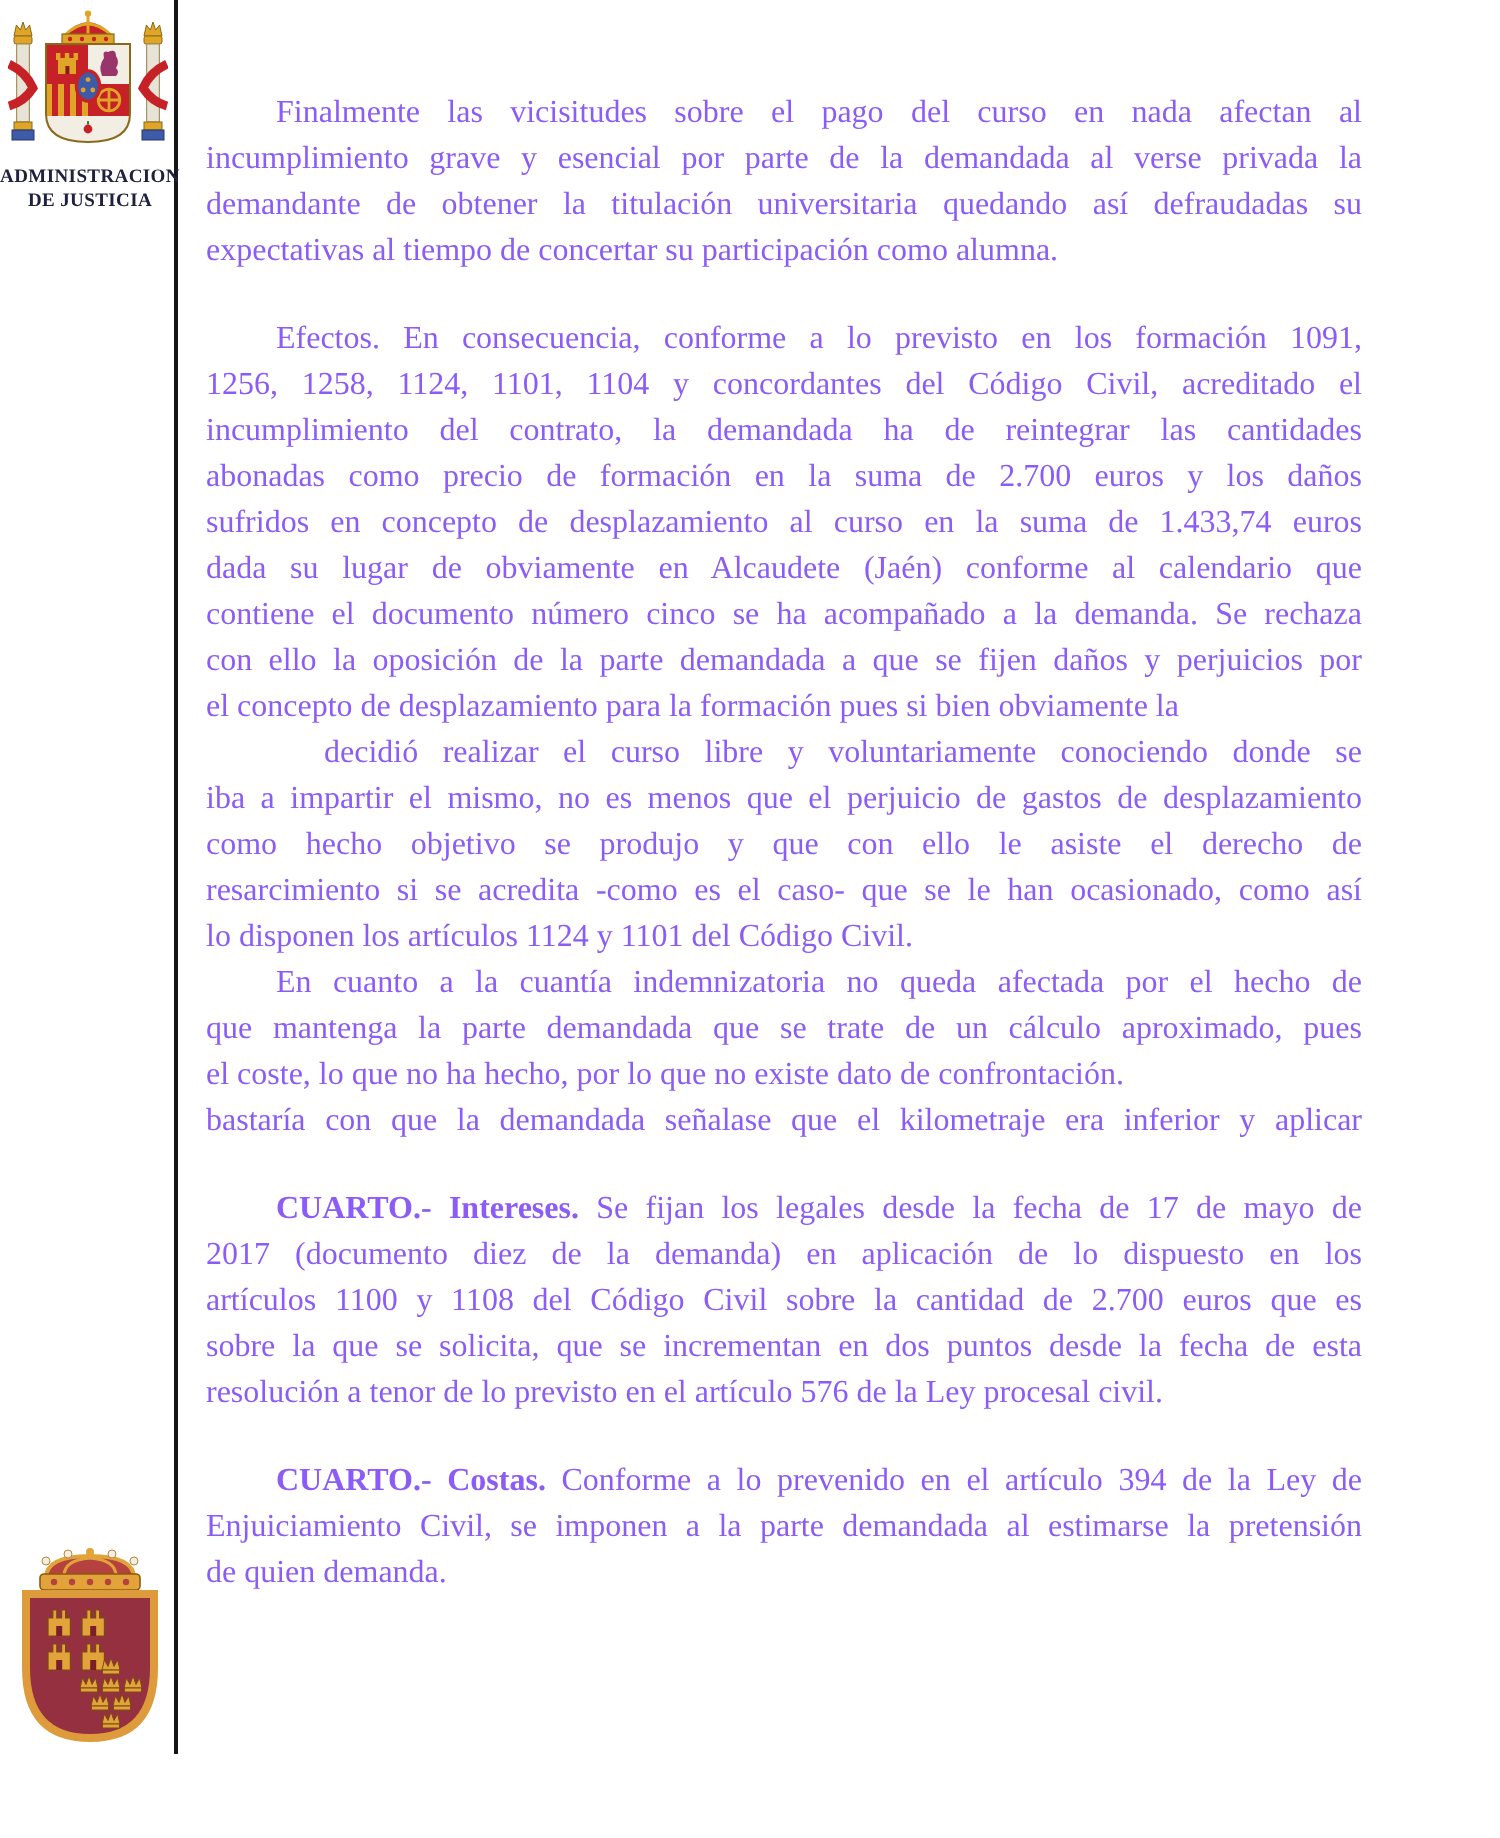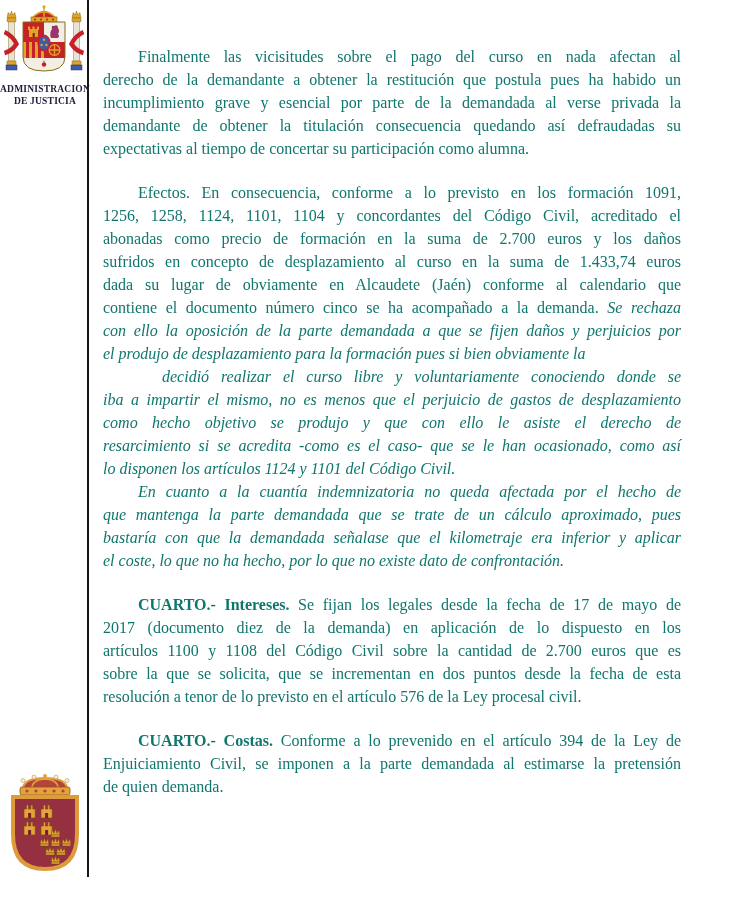--- a/index.html
+++ b/index.html
@@ -14,33 +14,33 @@
     position:absolute;left:87px;top:0;width:2px;height:877px;background:#151515;
   }
   .emblem-top{position:absolute;left:4px;top:5px;width:80px;height:76px;}
   .emblem-caption{
     position:absolute;left:0;top:83px;width:90px;
     text-align:center;color:#20203f;
     font-size:9.5px;font-weight:700;line-height:12px;letter-spacing:.2px;
   }
   .emblem-bottom{position:absolute;left:8px;top:771px;width:74px;height:104px;}
   .textcol{
-    position:absolute;left:103px;top:45px;width:578px;color:#0f766e;
+    position:absolute;left:103px;top:45px;width:578px;color:#8b5cf6;
   }
   .line{
     font-size:16px;line-height:23px;height:23px;
     text-align:justify;text-align-last:justify;text-justify:inter-word;
     white-space:nowrap;
   }
   .line.ns{text-align:left;text-align-last:left;}
   .line.ind1{padding-left:35px;}
   .line.ind2{padding-left:59px;}
   .line.sp{margin-top:21px;}
   .line .n{font-style:normal;font-weight:normal;}
-  .line .i{font-style:italic;}
+  .line .i{}
   .line .b{font-weight:bold;font-family:Liberation Serif, serif;}
 </style>
 </head>
 <body>
 
 <div class="page">
 
   <div class="divider"></div>
 
   <svg class="emblem-top" viewBox="0 0 80 76" aria-hidden="true">
@@ -113,41 +113,41 @@
       </g>
   </svg>
 
   <div class="emblem-caption">
     <div>ADMINISTRACION</div>
     <div>DE JUSTICIA</div>
   </div>
 
   <div class="textcol">
       <div class="line ind1"><span class="n">Finalmente las vicisitudes sobre el pago del curso en nada afectan al</span></div>
-      <div class="line"><span class="n">derecho de la demandante a obtener la restitución que postula pues ha habido un</span></div>
       <div class="line"><span class="n">incumplimiento grave y esencial por parte de la demandada al verse privada la</span></div>
-      <div class="line"><span class="n">demandante de obtener la titulación consecuencia quedando así defraudadas su</span></div>
+      <div class="line"><span class="n">demandante de obtener la titulación universitaria quedando así defraudadas su</span></div>
       <div class="line ns"><span class="n">expectativas al tiempo de concertar su participación como alumna.</span></div>
       <div class="line ind1 sp"><span class="n">Efectos. En consecuencia, conforme a lo previsto en los formación 1091,</span></div>
       <div class="line"><span class="n">1256, 1258, 1124, 1101, 1104 y concordantes del Código Civil, acreditado el</span></div>
+      <div class="line"><span class="n">incumplimiento del contrato, la demandada ha de reintegrar las cantidades</span></div>
       <div class="line"><span class="n">abonadas como precio de formación en la suma de 2.700 euros y los daños</span></div>
       <div class="line"><span class="n">sufridos en concepto de desplazamiento al curso en la suma de 1.433,74 euros</span></div>
       <div class="line"><span class="n">dada su lugar de obviamente en Alcaudete (Jaén) conforme al calendario que</span></div>
       <div class="line"><span class="n">contiene el documento número cinco se ha acompañado a la demanda. </span><span class="i">Se rechaza</span></div>
       <div class="line"><span class="i">con ello la oposición de la parte demandada a que se fijen daños y perjuicios por</span></div>
-      <div class="line ns"><span class="i">el produjo de desplazamiento para la formación pues si bien obviamente la</span></div>
+      <div class="line ns"><span class="i">el concepto de desplazamiento para la formación pues si bien obviamente la</span></div>
       <div class="line ind2"><span class="i">decidió realizar el curso libre y voluntariamente conociendo donde se</span></div>
       <div class="line"><span class="i">iba a impartir el mismo, no es menos que el perjuicio de gastos de desplazamiento</span></div>
       <div class="line"><span class="i">como hecho objetivo se produjo y que con ello le asiste el derecho de</span></div>
       <div class="line"><span class="i">resarcimiento si se acredita -como es el caso- que se le han ocasionado, como así</span></div>
       <div class="line ns"><span class="i">lo disponen los artículos 1124 y 1101 del Código Civil.</span></div>
       <div class="line ind1"><span class="i">En cuanto a la cuantía indemnizatoria no queda afectada por el hecho de</span></div>
       <div class="line"><span class="i">que mantenga la parte demandada que se trate de un cálculo aproximado, pues</span></div>
+      <div class="line ns"><span class="i">el coste, lo que no ha hecho, por lo que no existe dato de confrontación.</span></div>
       <div class="line"><span class="i">bastaría con que la demandada señalase que el kilometraje era inferior y aplicar</span></div>
-      <div class="line ns"><span class="i">el coste, lo que no ha hecho, por lo que no existe dato de confrontación.</span></div>
       <div class="line ind1 sp"><span class="b">CUARTO.- Intereses.</span><span class="n"> Se fijan los legales desde la fecha de 17 de mayo de</span></div>
       <div class="line"><span class="n">2017 (documento diez de la demanda) en aplicación de lo dispuesto en los</span></div>
       <div class="line"><span class="n">artículos 1100 y 1108 del Código Civil sobre la cantidad de 2.700 euros que es</span></div>
       <div class="line"><span class="n">sobre la que se solicita, que se incrementan en dos puntos desde la fecha de esta</span></div>
       <div class="line ns"><span class="n">resolución a tenor de lo previsto en el artículo 576 de la Ley procesal civil.</span></div>
       <div class="line ind1 sp"><span class="b">CUARTO.- Costas.</span><span class="n"> Conforme a lo prevenido en el artículo 394 de la Ley de</span></div>
       <div class="line"><span class="n">Enjuiciamiento Civil, se imponen a la parte demandada al estimarse la pretensión</span></div>
       <div class="line ns"><span class="n">de quien demanda.</span></div>
     </div>
 

